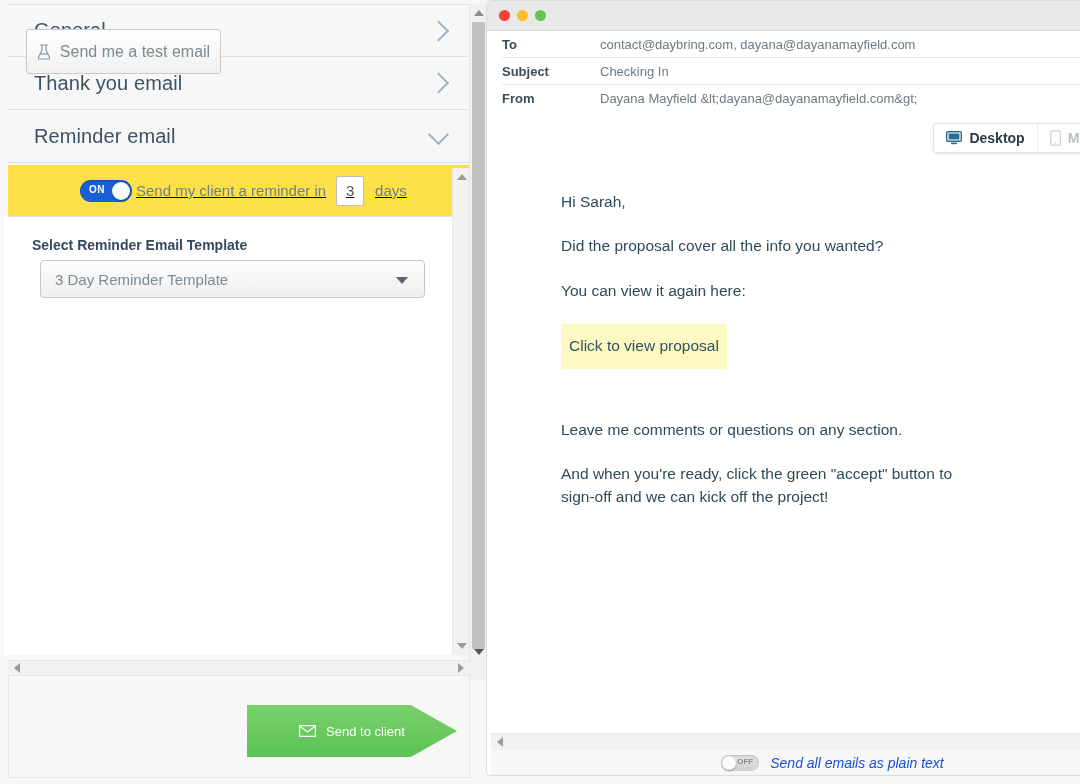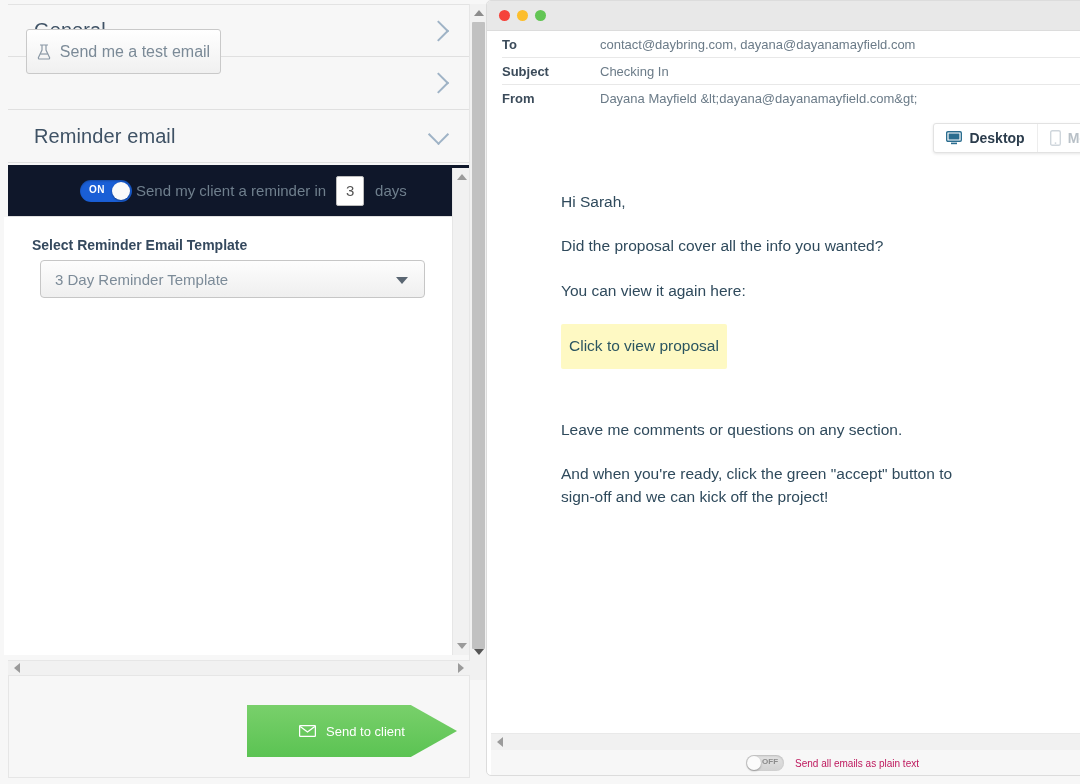--- a/index.html
+++ b/index.html
@@ -35,23 +35,23 @@
   .acc-chev{
     position:absolute;right:24px;top:50%;width:13px;height:13px;
     border-right:2px solid #9fb3c6;border-bottom:2px solid #9fb3c6;
   }
   .acc-chev.right{transform:translateY(-50%) rotate(-45deg);}
   .acc-chev.down{transform:translateY(-60%) rotate(45deg);}
 
   
   .toggle-strip{
     position:absolute;left:8px;top:165px;width:462px;height:52px;
-    background:#0f172a;border-bottom:1px solid #e0e0e0;
+    background:#fde047;border-bottom:1px solid #e0e0e0;
     box-sizing:border-box;
-    display:flex;align-items:center;
+    display:flex;align-items:center;text-decoration:underline;
   }
   .tg{
     margin-left:72px;width:52px;height:22px;border-radius:11px;
     background:#1a5fd6;position:relative;flex:none;cursor:pointer;
     box-shadow:inset 0 1px 2px rgba(0,0,0,.25);
   }
   .tg .lbl{
     position:absolute;left:9px;top:4px;color:#fff;font-size:10px;
     font-weight:bold;letter-spacing:.4px;
   }
@@ -237,37 +237,38 @@
     background:linear-gradient(#e3e3e3,#d2d2d2);position:relative;cursor:pointer;
     box-shadow:inset 0 1px 2px rgba(0,0,0,.18);
   }
   .tg-off .lbl{
     position:absolute;right:6px;top:2px;font-size:8px;font-weight:bold;color:#8b8b8b;
   }
   .tg-off .knob{
     position:absolute;left:1px;top:1px;width:14px;height:14px;border-radius:50%;
     background:#fbfbfb;box-shadow:0 1px 2px rgba(0,0,0,.3);
   }
-  .plain-text{font-size:10px;color:#be185d;}
+  .plain-text{font-size:14px;color:#1d4ed8;font-style:italic;}
 
   svg{display:block;}
 </style>
 </head>
 <body>
 
 <div class="stage">
 
   <div class="left-panel">
 
     <div class="accordion">
       <div class="acc-row">
         <span class="acc-title">General</span>
         <span class="acc-chev right"></span>
       </div>
       <div class="acc-row">
+        <span class="acc-title">Thank you email</span>
         <span class="acc-chev right"></span>
       </div>
       <div class="acc-row">
         <span class="acc-title">Reminder email</span>
         <span class="acc-chev down"></span>
       </div>
     </div>
 
     <div class="toggle-strip">
       <div class="tg">

